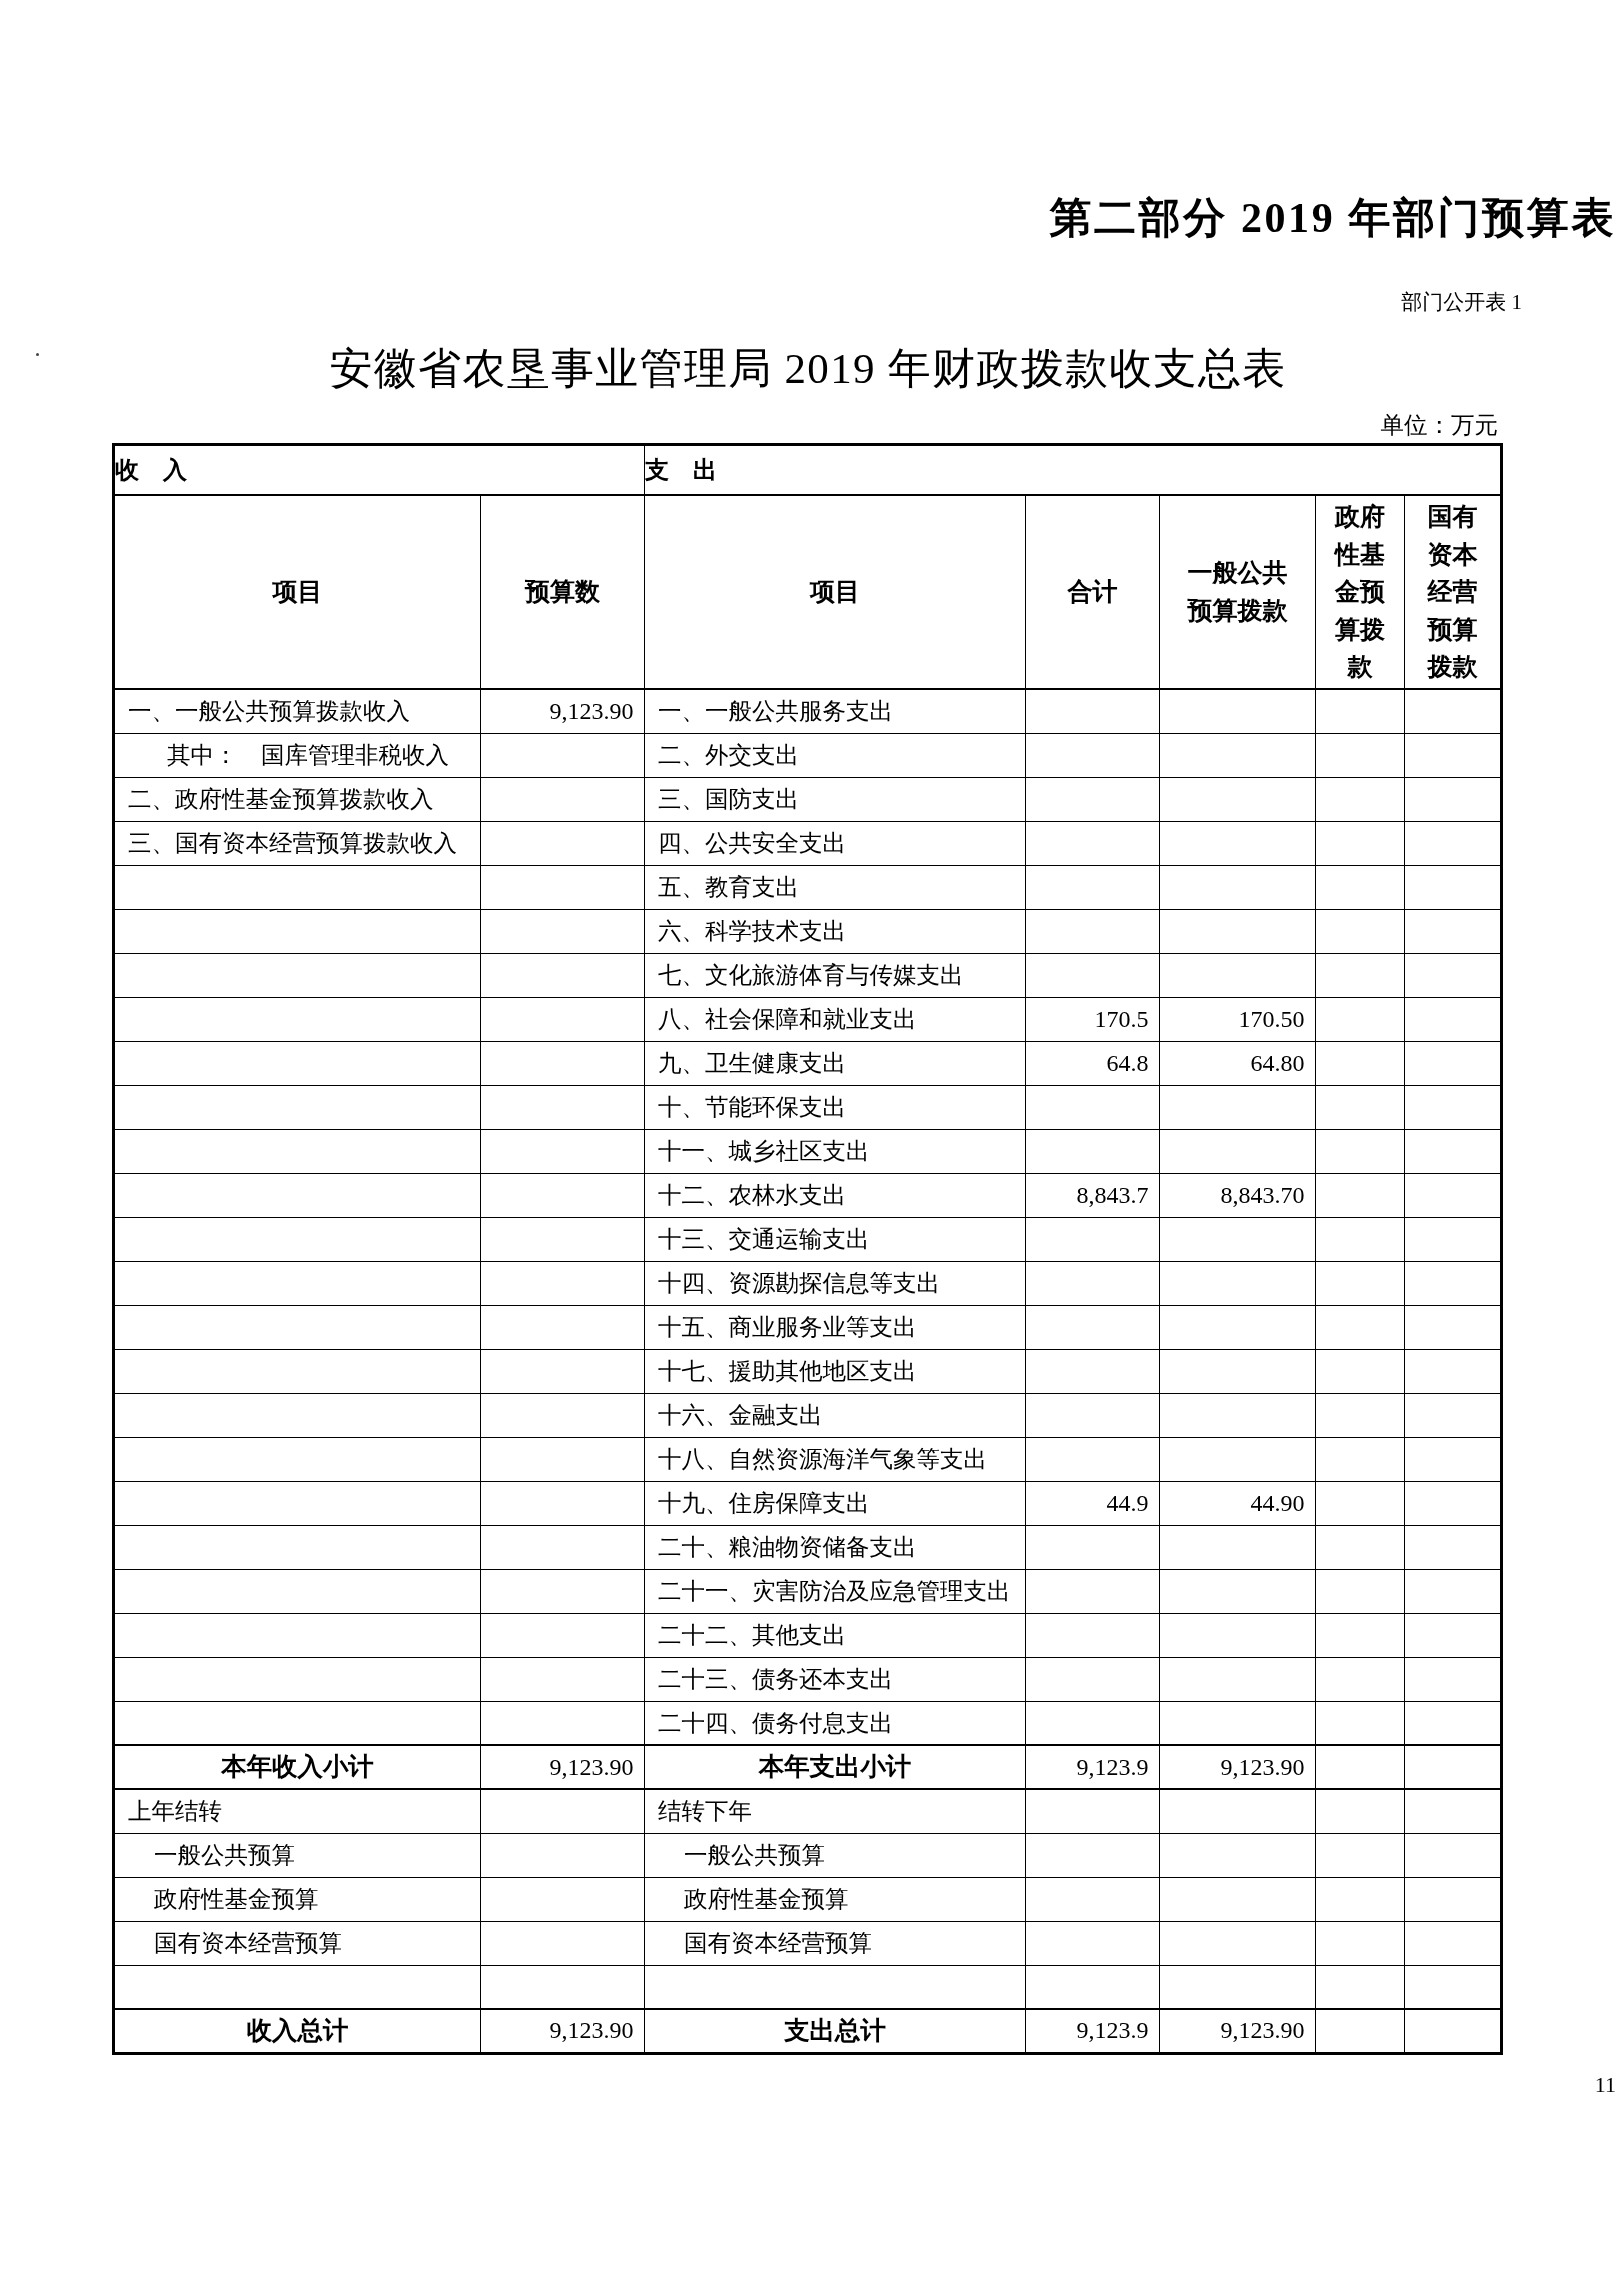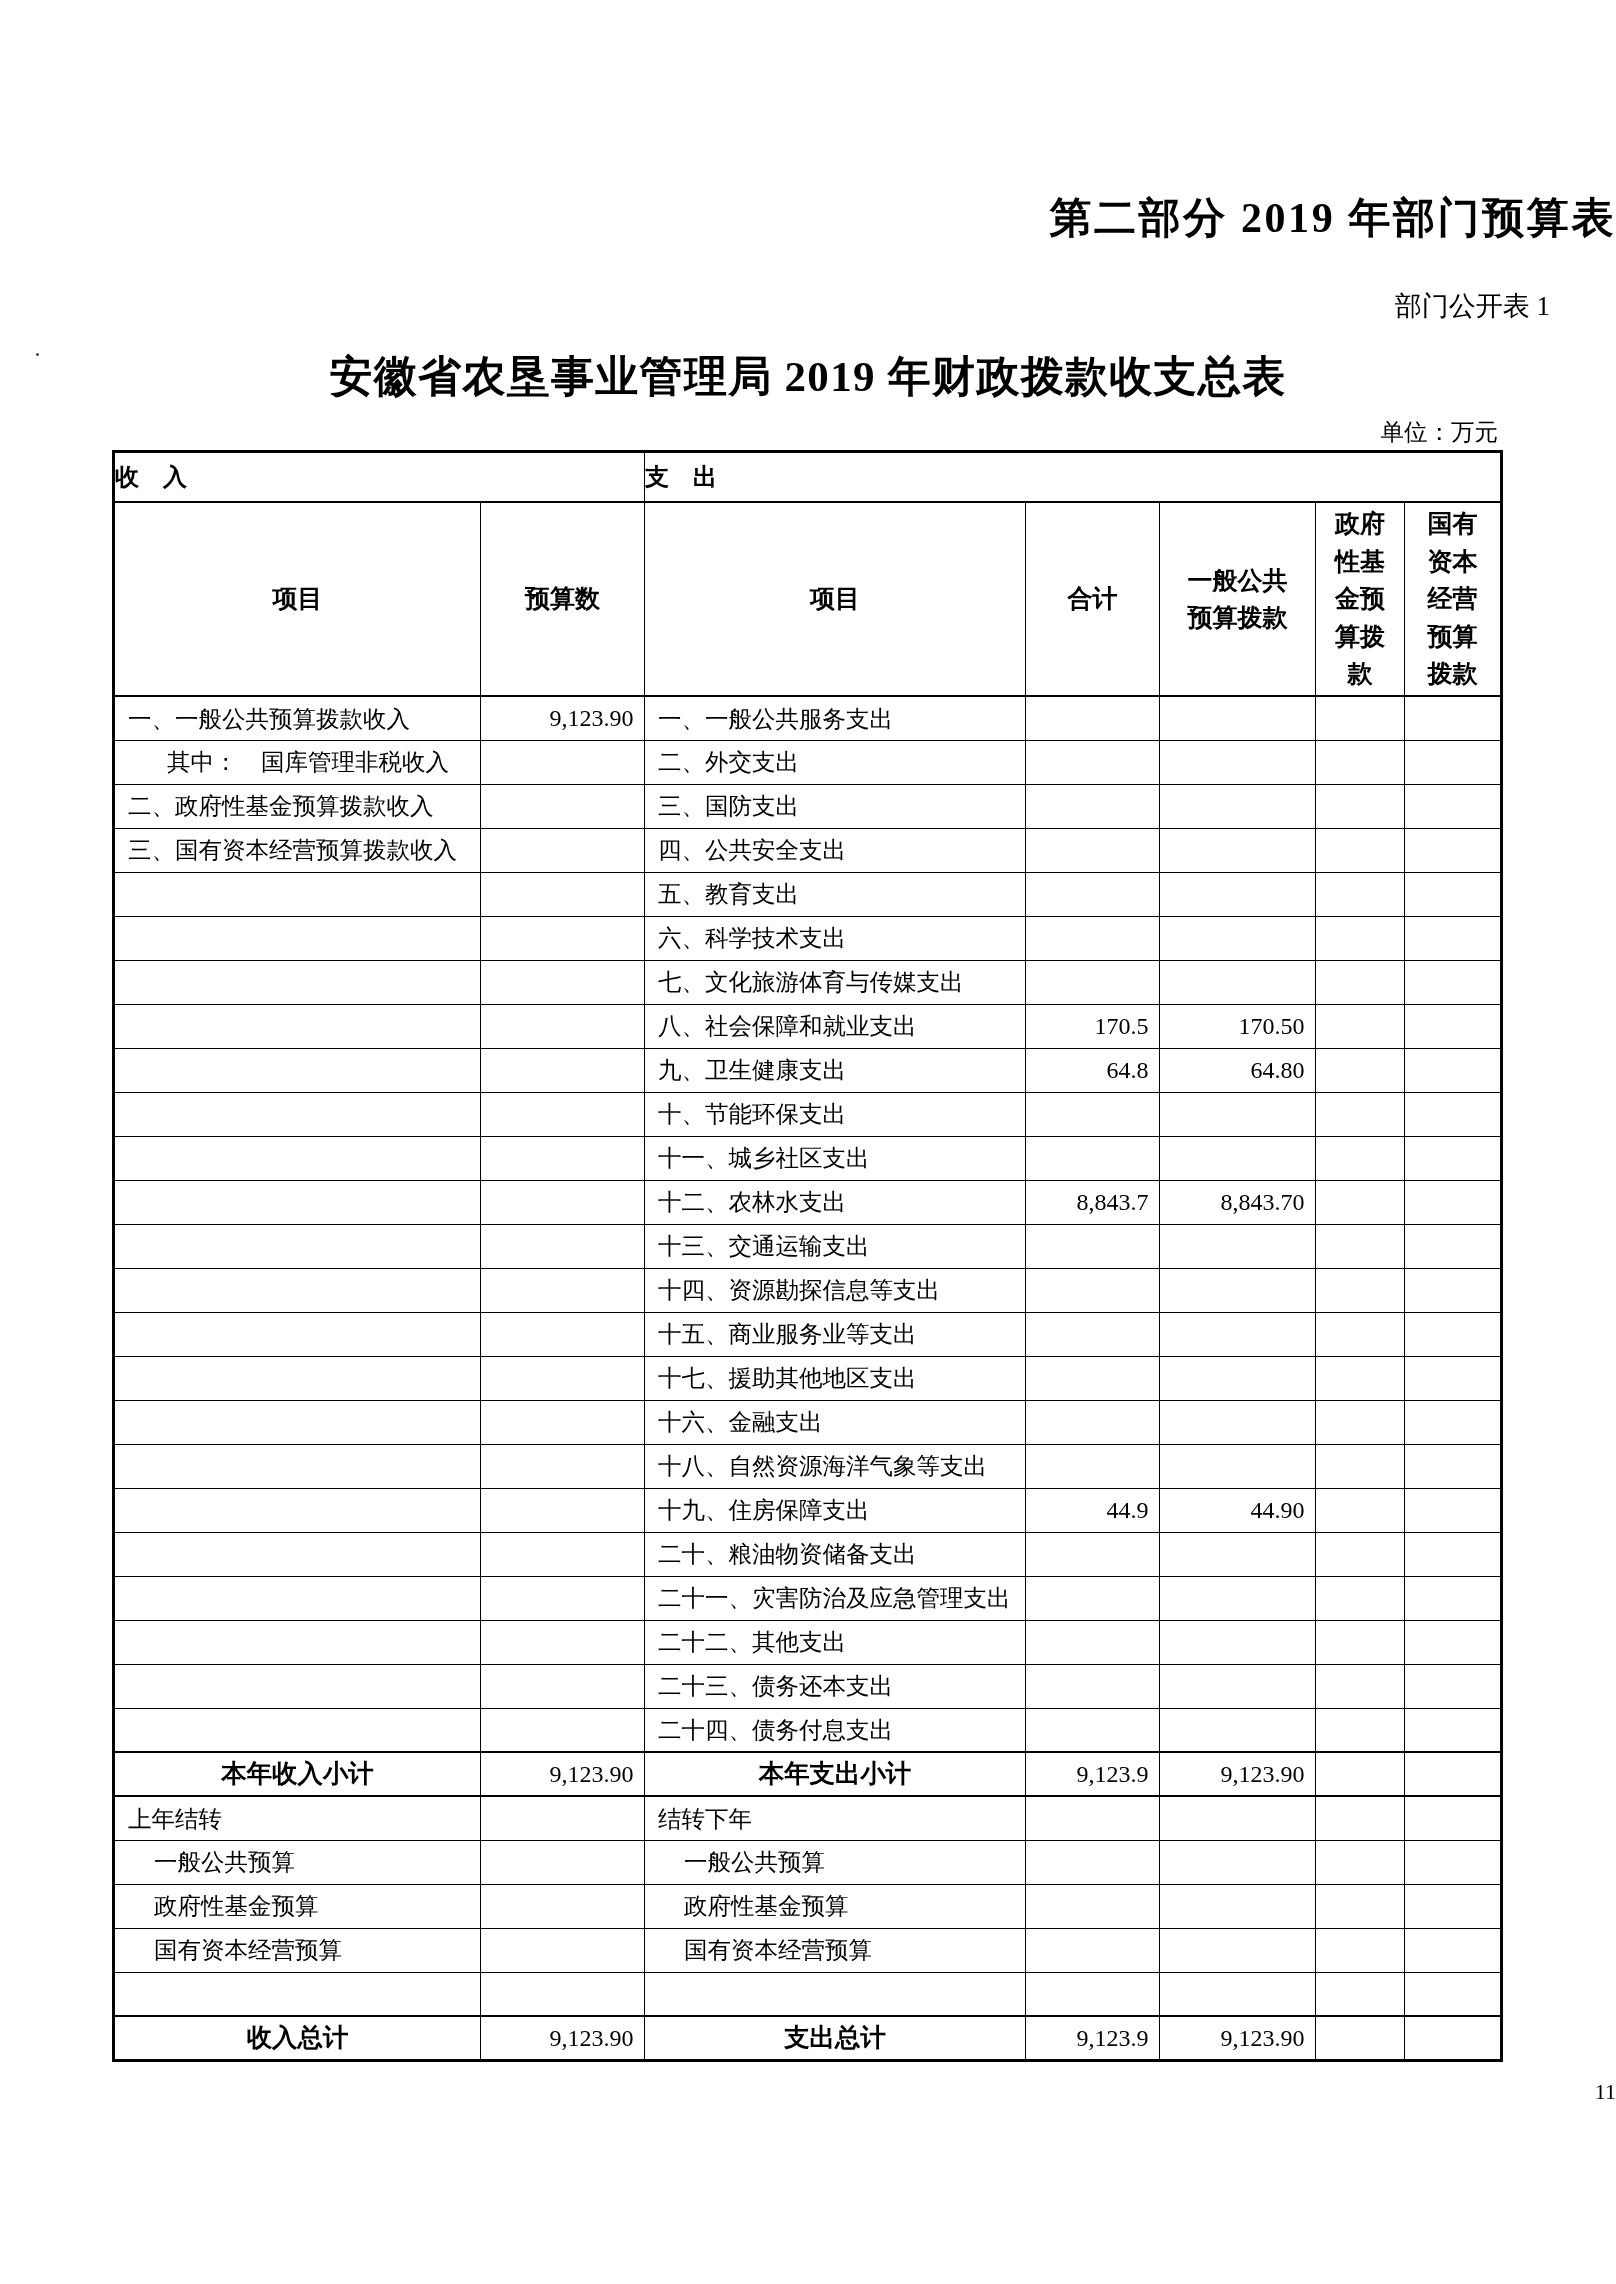--- a/index.html
+++ b/index.html
@@ -13,26 +13,26 @@
     overflow: hidden;
   }
   .page { padding-top: 194px; position: relative; width: 100%; height: 100%; }
 
   .part-title {
     margin: 0; text-align: right;
     font-size: 42px; font-weight: 700; line-height: 1.15;
     letter-spacing: 2.6px;
   }
   .ref-note {
-    margin-top: 48px; text-align: right; padding-right: 66px;
-    font-size: 27px; line-height: 1.2;
+    margin-top: 48px; text-align: right; padding-right: 94px;
+    font-size: 21px; line-height: 1.2;
   }
   .table-title {
     margin: 29px 0 0 0; text-align: center;
-    font-size: 43px; font-weight: 700; line-height: 1.15;
+    font-size: 43px; font-weight: 400; line-height: 1.15;
     letter-spacing: 1.3px;
   }
   .unit-note {
     margin-top: 17px; text-align: right; padding-right: 118px;
     font-size: 23.5px; line-height: 1.2;
   }
 
   table.budget {
     border-collapse: collapse; table-layout: fixed;
     width: 1388px; margin: 3.9px 0 0 112px;

